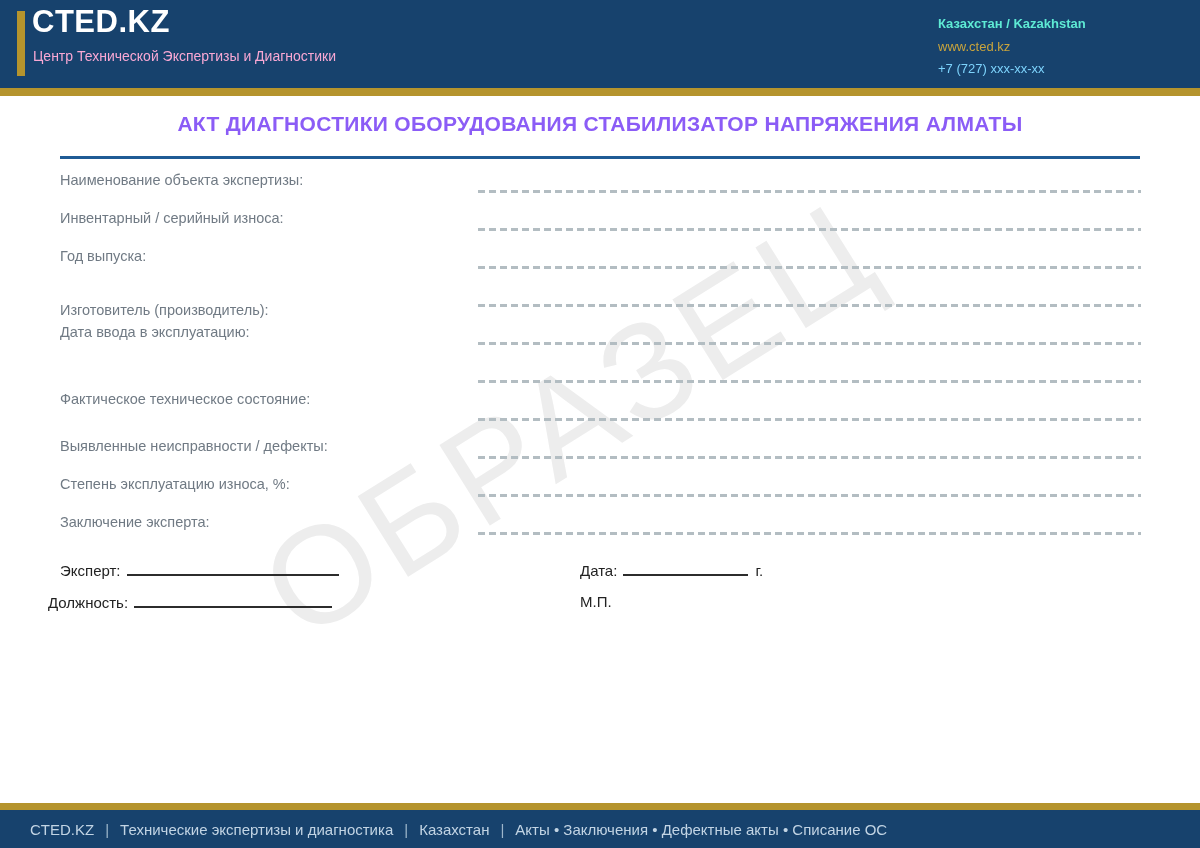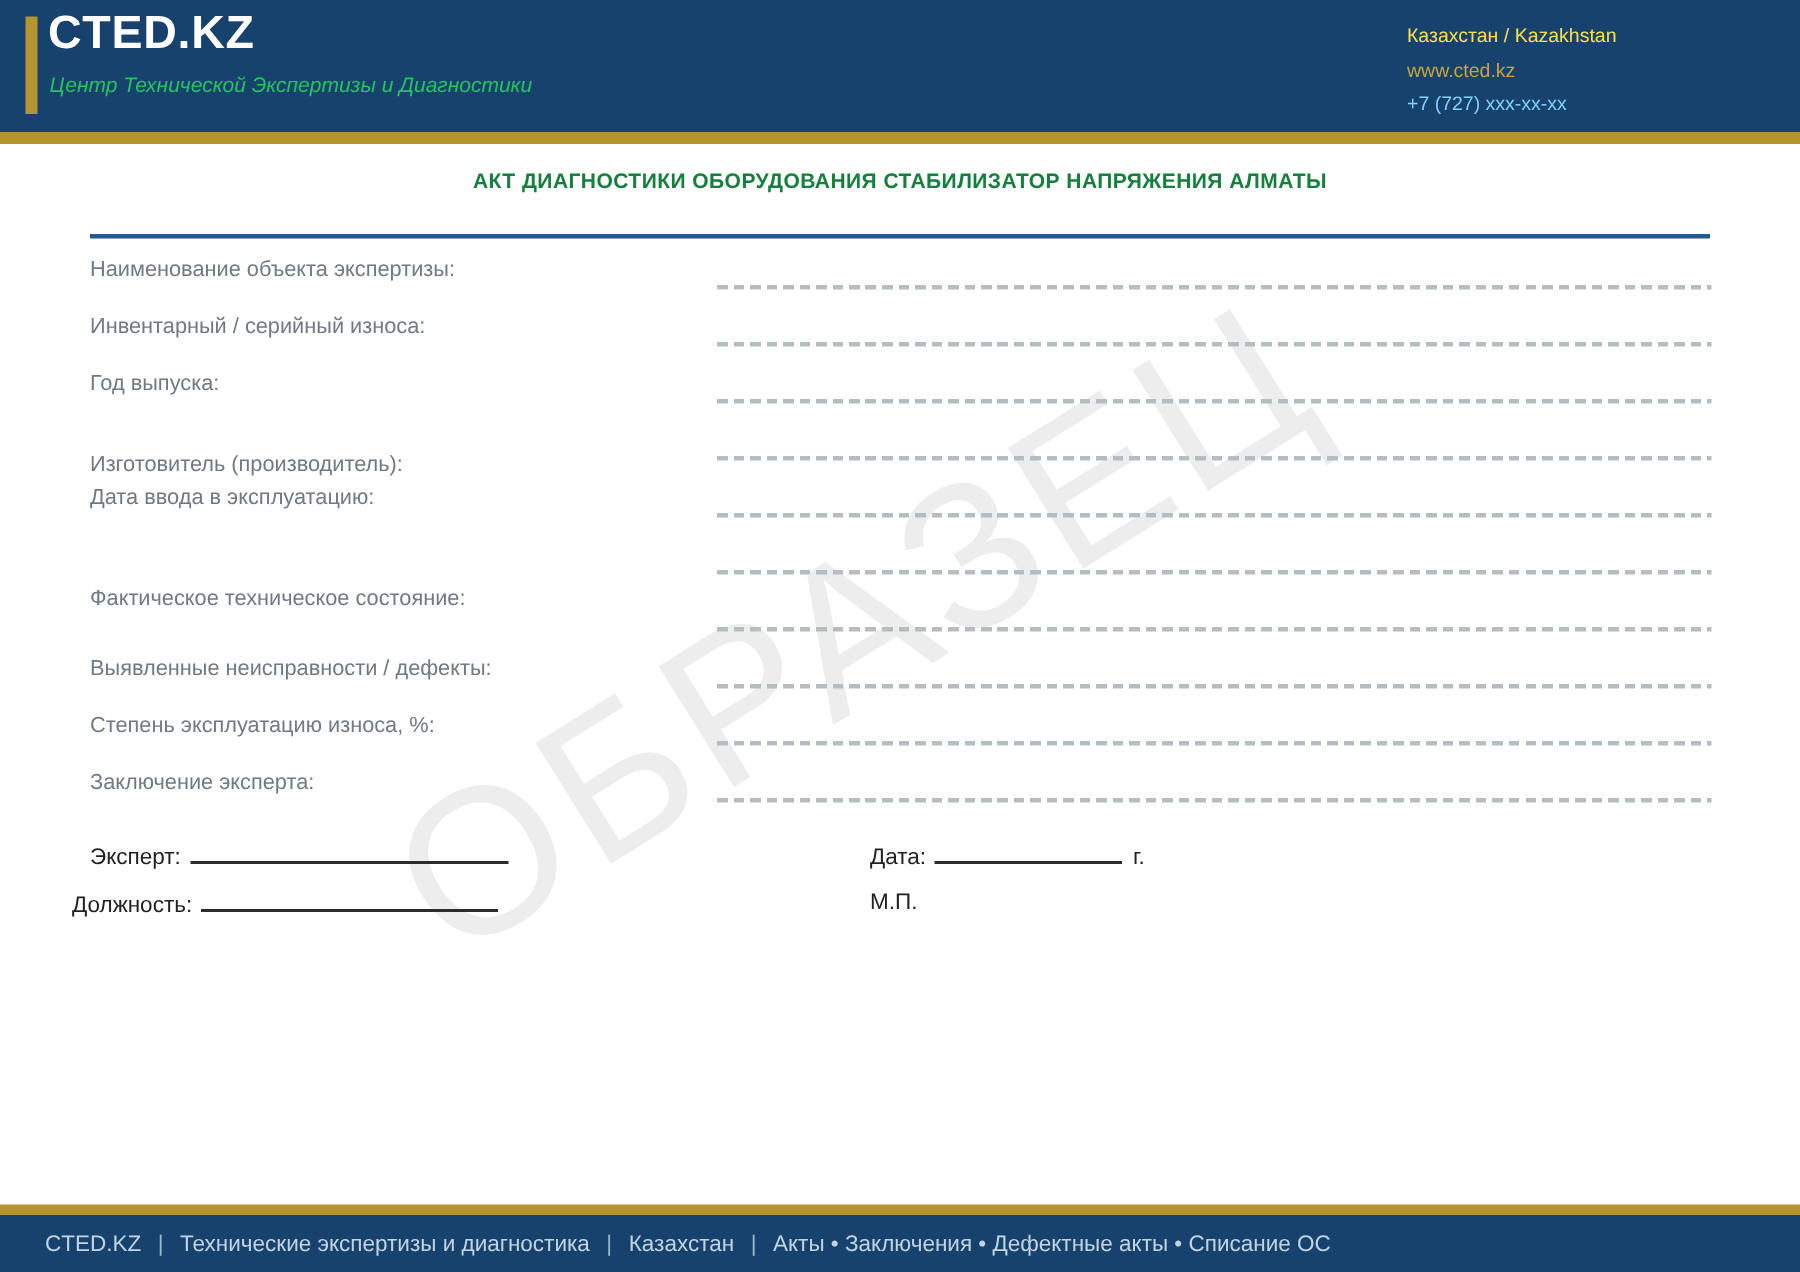--- a/index.html
+++ b/index.html
@@ -4,29 +4,29 @@
 <style>
   html,body{margin:0;padding:0;background:#fff;}
   .page{
     position:relative;width:1200px;height:848px;background:#ffffff;
     font-family:"Liberation Sans", sans-serif;overflow:hidden;
   }
   
   .hdr{position:absolute;top:0;left:0;right:0;height:88px;background:#17426d;}
   .hdr-accent{position:absolute;left:17px;top:11px;width:8px;height:65px;background:#b5942d;}
   .logo{position:absolute;left:32px;top:4px;color:#ffffff;font-size:31px;font-weight:bold;letter-spacing:.5px;}
-  .tagline{position:absolute;left:33px;top:48px;color:#22c55e;font-size:14px;font-style:italic;}
+  .tagline{position:absolute;left:33px;top:48px;color:#f9a8d4;font-size:14px;}
   .hdr-right{position:absolute;left:938px;top:13px;font-size:13px;line-height:22.5px;}
-  .hdr-country{color:#fde047;}
+  .hdr-country{color:#5eead4;font-weight:bold;}
   .hdr-site{color:#c9a43c;cursor:pointer;}
   .hdr-phone{color:#7dd3fc;}
   .gold-strip{position:absolute;top:88px;left:0;right:0;height:8px;background:#b5942d;}
   
   .doc-title{position:absolute;top:112px;left:0;right:0;text-align:center;
-    font-size:14px;font-weight:bold;color:#15803d;letter-spacing:.3px;}
+    font-size:21px;font-weight:bold;color:#8b5cf6;letter-spacing:.3px;}
   .title-rule{position:absolute;top:156px;left:60px;width:1080px;height:3px;background:#1f5b95;}
   
   .watermark{position:absolute;left:170px;top:340px;width:800px;text-align:center;
     font-size:138px;font-weight:400;color:#ededed;letter-spacing:6px;
     transform:rotate(-32deg);transform-origin:center;white-space:nowrap;
     pointer-events:none;user-select:none;z-index:0;}
   
   .field-label{position:absolute;left:60px;font-size:14.5px;color:#707a84;z-index:1;text-align:center;}
   .field-line{position:absolute;left:478px;width:663px;height:2.5px;z-index:1;
     background:repeating-linear-gradient(to right,#b3bdc2 0,#b3bdc2 7px,transparent 7px,transparent 11px);}

